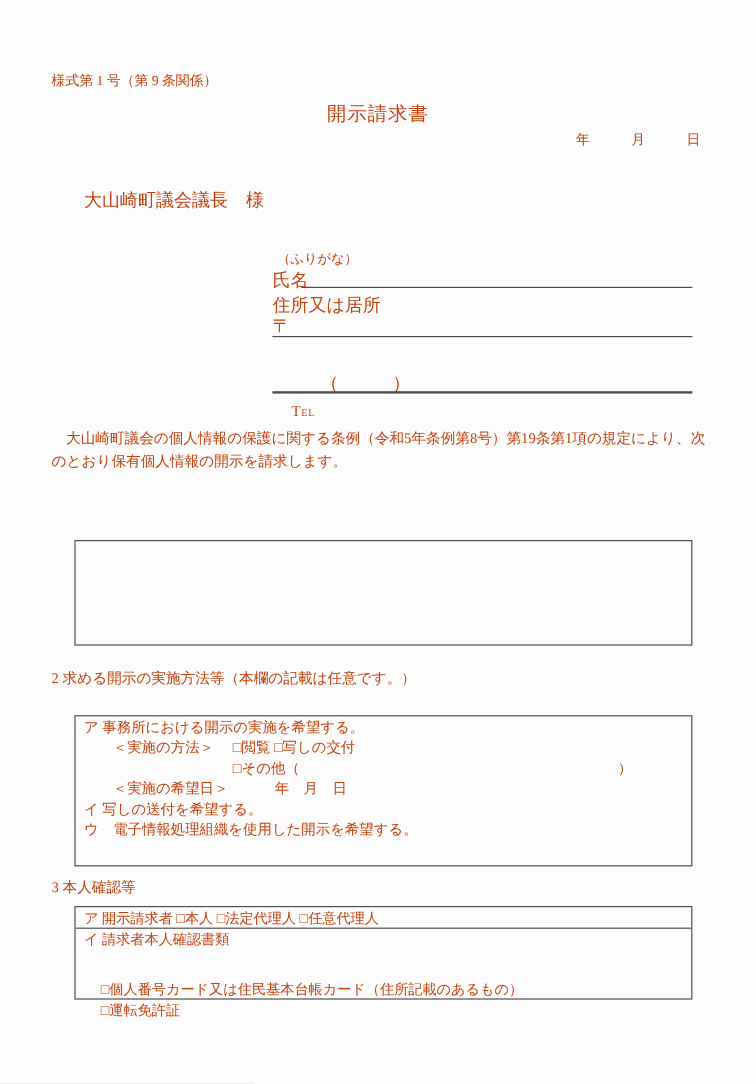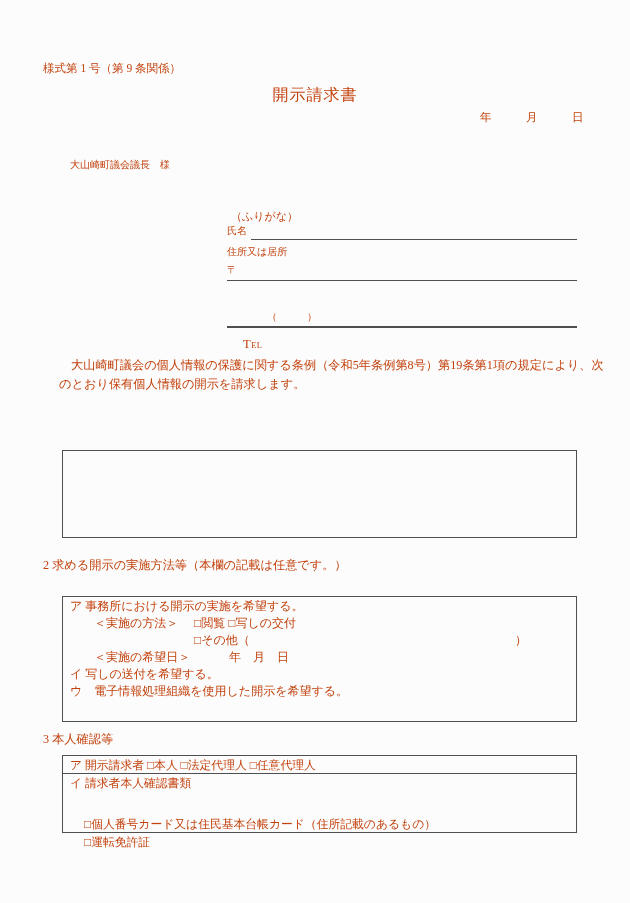--- a/index.html
+++ b/index.html
@@ -11,36 +11,36 @@
     color:#c2410c;
     font-family:"Liberation Serif","DejaVu Serif",serif;
     overflow:hidden;
   }
   .abs { position:absolute; white-space:pre; line-height:1.25; }
   .fs11  { font-size:11px; }
   .fs115 { font-size:11.5px; }
   .fs118 { font-size:11.8px; }
   .fs12  { font-size:12px; }
   .fs122 { font-size:12.2px; }
-  .fs125 { font-size:10px; }
+  .fs125 { font-size:15px; }
   .title {
     position:absolute; left:0; width:630px;
     text-align:center; font-size:16px; letter-spacing:1px;
     font-weight:500;
   }
   .uline { position:absolute; height:0; border-bottom:1.5px solid #4e4e4e; }
   .uline.thick { border-bottom-width:2px; }
   .rect {
     position:absolute; box-sizing:border-box;
     border:1.5px solid #4f4f4f; background:transparent;
   }
   .rect .abs { line-height:1.2; }
   .divider { position:absolute; left:0; right:0; height:0; border-bottom:1px solid #4f4f4f; }
   .para {
-    position:absolute; left:59px; top:356px; width:554px;
+    position:absolute; left:43px; top:356px; width:554px;
     font-size:12.2px; line-height:18.5px; text-indent:12px;
     white-space:normal;
   }
   .note { letter-spacing:-0.2px; }
   .tel-label { display:inline-block; font-size:8.5px; letter-spacing:0.5px; }
   .tel-label::first-letter { font-size:12.5px; }
 </style>
 </head>
 <body>
 

